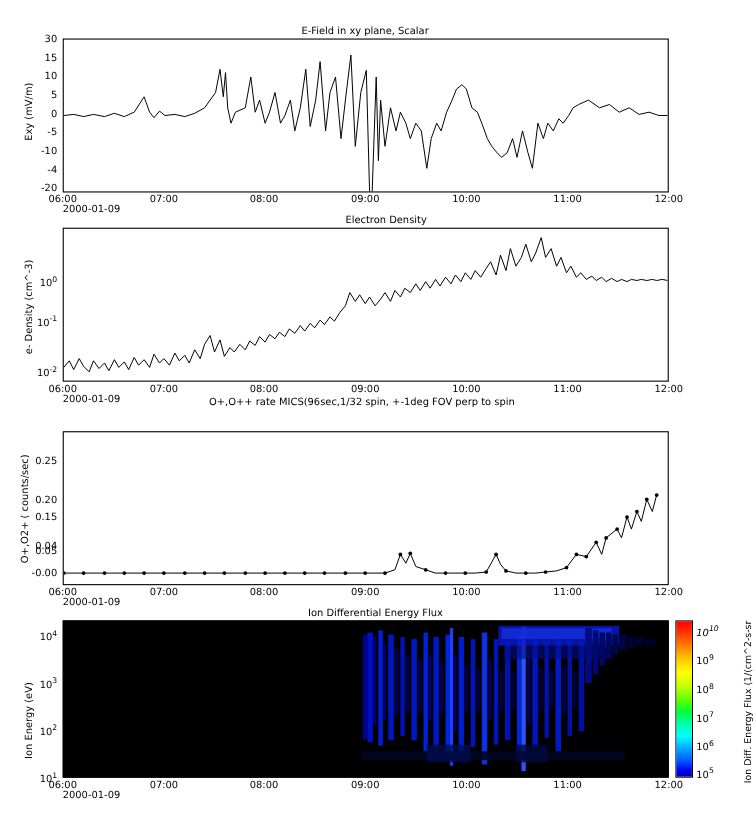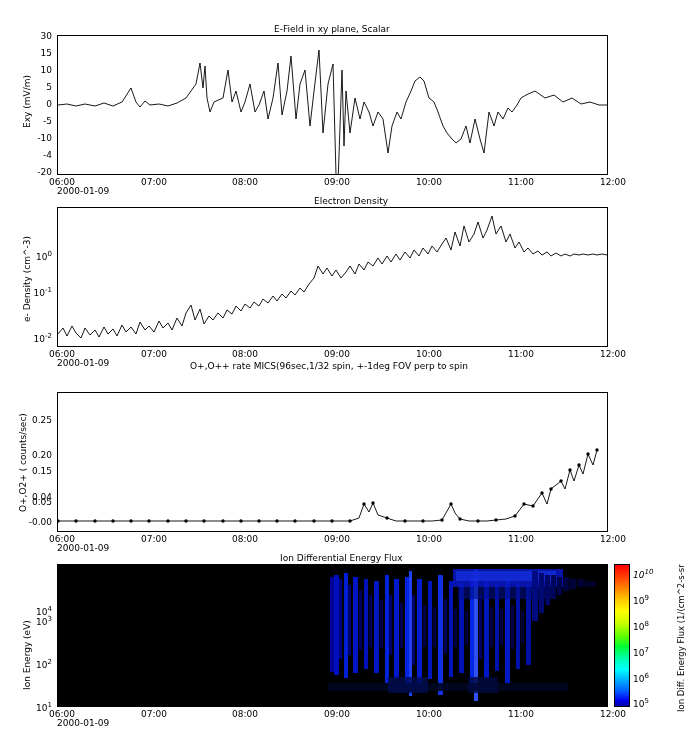--- a/index.html
+++ b/index.html
@@ -3,21 +3,21 @@
 <meta charset="utf-8">
 <style>
   html,body{margin:0;padding:0;background:#ffffff;}
   body{width:687px;height:755px;font-family:"DejaVu Sans","Liberation Sans",sans-serif;color:#000;}
   .page{position:relative;width:687px;height:678px;}
   .panel{position:absolute;}
   .plotbox{position:absolute;border:1px solid #000;background:#fff;box-sizing:border-box;}
   .ptitle{position:absolute;font-size:9px;text-align:center;white-space:nowrap;}
   .ylabel{position:absolute;font-size:9px;white-space:nowrap;transform-origin:0 0;transform:rotate(-90deg);}
   .ytick{position:absolute;font-size:9px;text-align:right;white-space:nowrap;}
-  .xtick{position:absolute;font-size:9px;text-align:right;white-space:nowrap;}
+  .xtick{position:absolute;font-size:9px;text-align:center;white-space:nowrap;}
   .datelab{position:absolute;font-size:9px;white-space:nowrap;}
   svg{display:block;}
   .cbar{position:absolute;border:1px solid #000;box-sizing:border-box;}
   .cbarlab{position:absolute;font-size:9px;white-space:nowrap;}
   .cbartitle{position:absolute;font-size:8.5px;white-space:nowrap;transform-origin:0 0;transform:rotate(-90deg);}
   .sup{font-size:7px;vertical-align:super;}
 </style>
 </head>
 <body>
 
@@ -141,21 +141,21 @@
     <div class="xtick" style="left:406px;top:534px;width:36px;">10:00</div>
     <div class="xtick" style="left:498px;top:534px;width:36px;">11:00</div>
     <div class="xtick" style="left:590px;top:534px;width:36px;">12:00</div>
     <div class="datelab" style="left:57px;top:543px;">2000-01-09</div>
   </div>
 
   <div class="panel">
     <div class="ptitle" style="left:280px;top:553px;">Ion Differential Energy Flux</div>
     <div class="ylabel" style="left:22px;top:690px;">Ion Energy (eV)</div>
 
-    <div class="ytick" style="left:20px;top:572px;width:32px;margin-top:33px;">10<span class="sup">4</span></div>
+    <div class="ytick" style="left:20px;top:572px;width:32px;">10<span class="sup">4</span></div>
     <div class="ytick" style="left:20px;top:615px;width:32px;">10<span class="sup">3</span></div>
     <div class="ytick" style="left:20px;top:658px;width:32px;">10<span class="sup">2</span></div>
     <div class="ytick" style="left:20px;top:701px;width:32px;">10<span class="sup">1</span></div>
 
     <div class="plotbox" style="left:57px;top:564px;width:551px;height:143px;background:#000;">
       <svg width="549" height="141" viewBox="0 0 549 141" preserveAspectRatio="none">
         <rect x="0" y="0" width="549" height="141" fill="#000000"></rect>
         <g opacity="0.95">
 
           <rect x="272" y="12" width="4" height="95" fill="#0000a0"></rect>

